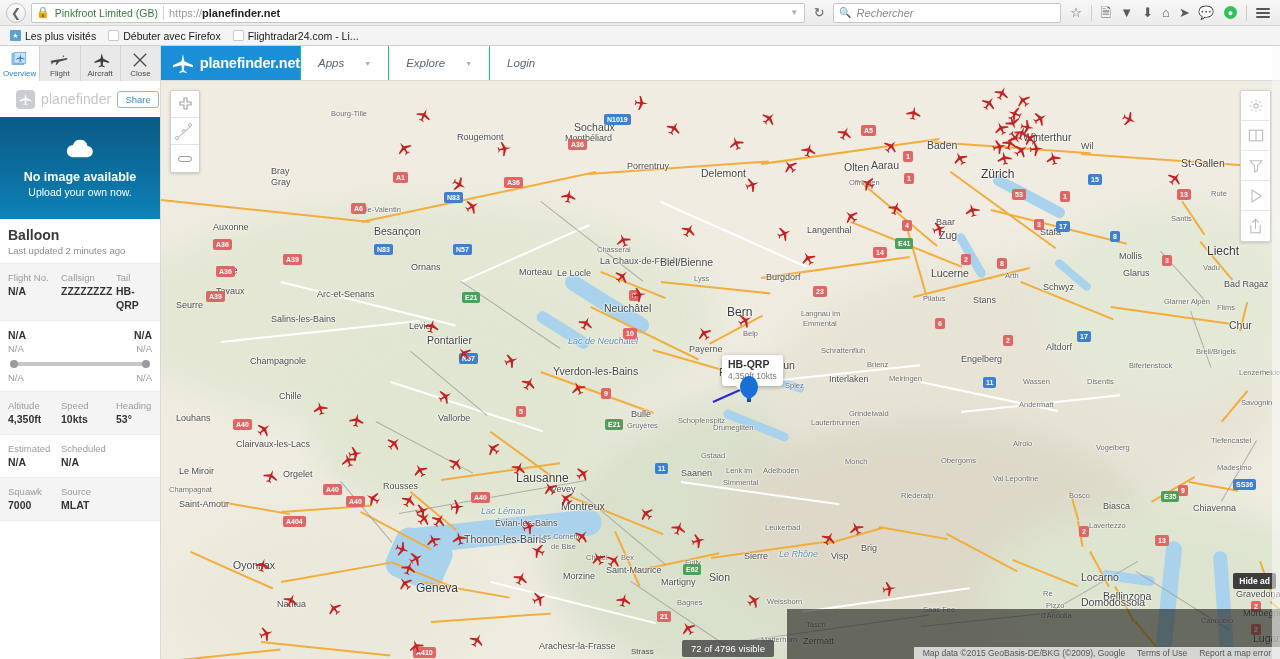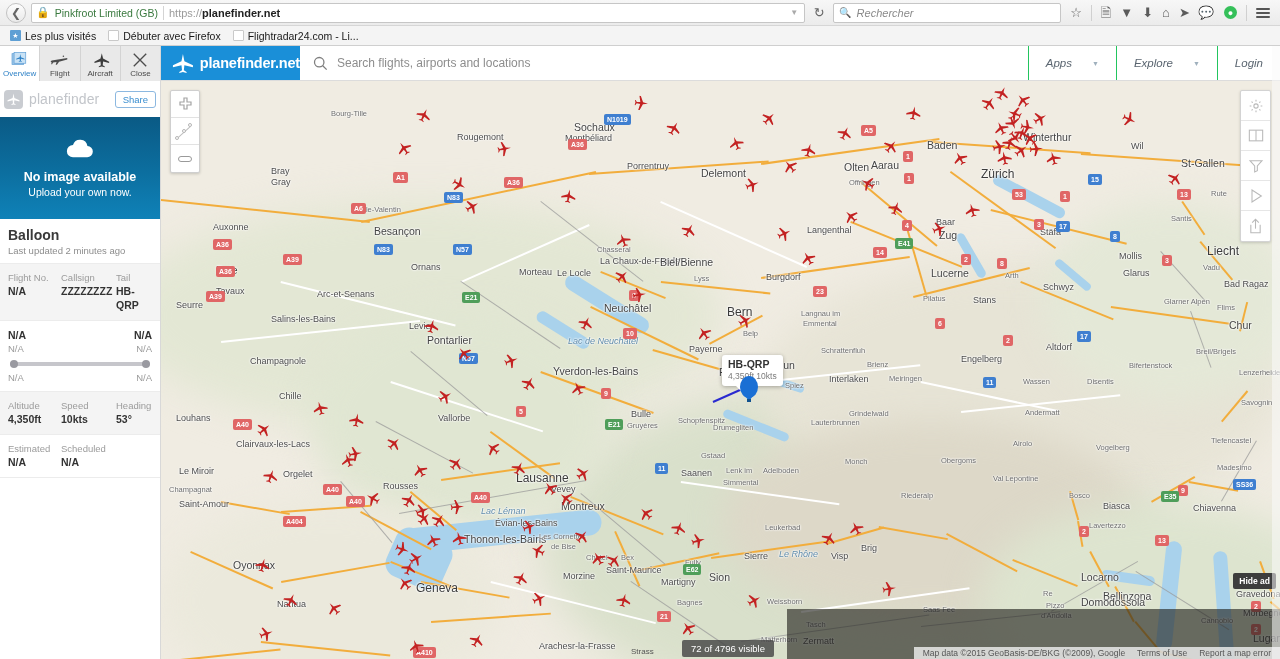--- a/index.html
+++ b/index.html
@@ -89,21 +89,21 @@
   }
   .ptab:last-child { border-right: none; }
   .ptab.active { background: #fff; }
   .ptab .glyph { height: 18px; display: flex; align-items: center; justify-content: center; }
   .ptab .glyph svg { display: block; }
   .ptab .lab { font-size: 8px; color: #4a4a4a; line-height: 10px; }
   .ptab.active .lab { color: #2e81c6; }
 
   .logo-row {
     height: 36px; display: flex; align-items: center;
-    padding: 0 4px; gap: 6px; background: #fff;
+    padding: 0 16px; gap: 6px; background: #fff;
   }
   .logo-mark {
     width: 19px; height: 19px; border-radius: 4px; background: #c9ccd1;
     display: flex; align-items: center; justify-content: center; flex: none;
   }
   .logo-text { font-size: 14px; color: #c2c5ca; letter-spacing: .1px; flex: 1; }
   .share-btn {
     border: 1px solid #8cb8e0; border-radius: 3px; color: #3a8ed0;
     font-size: 9.5px; padding: 2px 7px; background: #fff; flex: none;
   }
@@ -458,21 +458,21 @@
           <div class="mlabel tiny" style="left: 170px; top: 28px;">Bourg-Tille</div>
           <div class="mlabel" style="left: 110px; top: 96px;">Gray</div>
           <div class="mlabel" style="left: 110px; top: 85px;">Bray</div>
           <div class="mlabel" style="left: 466px; top: 80px;">Porrentruy</div>
           <div class="mlabel med" style="left: 540px; top: 86px;">Delemont</div>
           <div class="mlabel med" style="left: 683px; top: 80px;">Olten</div>
           <div class="mlabel tiny" style="left: 688px; top: 97px;">Offringen</div>
           <div class="mlabel med" style="left: 710px; top: 78px;">Aarau</div>
           <div class="mlabel med" style="left: 766px; top: 58px;">Baden</div>
           <div class="mlabel med" style="left: 862px; top: 50px;">Winterthur</div>
-          <div class="mlabel" style="left: 970px; top: 60px;">Wil</div>
+          <div class="mlabel" style="left: 920px; top: 60px;">Wil</div>
           <div class="mlabel med" style="left: 1020px; top: 76px;">St-Gallen</div>
           <div class="mlabel big" style="left: 820px; top: 86px;">Zürich</div>
           <div class="mlabel tiny" style="left: 1050px; top: 108px;">Rute</div>
           <div class="mlabel big" style="left: 1046px; top: 163px;">Liecht</div>
           <div class="mlabel tiny" style="left: 1042px; top: 182px;">Vadu</div>
           <div class="mlabel tiny" style="left: 1010px; top: 133px;">Santis</div>
           <div class="mlabel" style="left: 646px; top: 144px;">Langenthal</div>
           <div class="mlabel" style="left: 879px; top: 146px;">Stäfa</div>
           <div class="mlabel" style="left: 775px; top: 136px;">Baar</div>
           <div class="mlabel med" style="left: 778px; top: 148px;">Zug</div>
@@ -530,21 +530,21 @@
           <div class="mlabel tiny" style="left: 1080px; top: 317px;">Savognin</div>
           <div class="mlabel" style="left: 277px; top: 332px;">Vallorbe</div>
           <div class="mlabel" style="left: 118px; top: 310px;">Chille</div>
           <div class="mlabel" style="left: 15px; top: 332px;">Louhans</div>
           <div class="mlabel" style="left: 470px; top: 328px;">Bulle</div>
           <div class="mlabel tiny" style="left: 517px; top: 335px;">Schopfenspitz</div>
           <div class="mlabel tiny" style="left: 466px; top: 340px;">Gruyères</div>
           <div class="mlabel tiny" style="left: 552px; top: 342px;">Drumegliten</div>
           <div class="mlabel tiny" style="left: 650px; top: 337px;">Lauterbrunnen</div>
           <div class="mlabel tiny" style="left: 688px; top: 328px;">Grindelwald</div>
-          <div class="mlabel tiny" style="left: 858px; top: 327px; margin-left: 6px;">Andermatt</div>
+          <div class="mlabel tiny" style="left: 858px; top: 319px;">Andermatt</div>
           <div class="mlabel tiny" style="left: 852px; top: 358px;">Airolo</div>
           <div class="mlabel" style="left: 75px; top: 358px;">Clairvaux-les-Lacs</div>
           <div class="mlabel" style="left: 18px; top: 385px;">Le Miroir</div>
           <div class="mlabel" style="left: 122px; top: 388px;">Orgelet</div>
           <div class="mlabel big" style="left: 355px; top: 390px;">Lausanne</div>
           <div class="mlabel" style="left: 520px; top: 387px;">Saanen</div>
           <div class="mlabel tiny" style="left: 565px; top: 385px;">Lenk im</div>
           <div class="mlabel tiny" style="left: 562px; top: 397px;">Simmental</div>
           <div class="mlabel tiny" style="left: 602px; top: 385px;">Adelboden</div>
           <div class="mlabel tiny" style="left: 540px; top: 370px;">Gstaad</div>
@@ -1055,27 +1055,20 @@
     </div>
   </div>
 
   <div id="appbar">
     <div class="brand">
       <svg width="22" height="20" viewBox="0 0 24 22">
         <path d="M12 1 L13.6 9 L23 13.4 L23 15.6 L13.6 13.4 L13 19 L16 21 L16 22 L12 21 L8 22 L8 21 L11 19 L10.4 13.4 L1 15.6 L1 13.4 L10.4 9 Z" fill="#fff"></path>
       </svg>
       <span class="brand-text">planefinder.net</span>
     </div>
-    <div class="searchwrap">
-      <svg width="15" height="15" viewBox="0 0 20 20" fill="none" stroke="#7e7e7e" stroke-width="1.7">
-        <circle cx="8.3" cy="8.3" r="6.3"></circle>
-          <path d="M13 13l5.2 5.2"></path>
-      </svg>
-      <span class="ph">Search flights, airports and locations</span>
-    </div>
     <div class="appbar-links">
       <div class="ablink">
         <span>Apps</span>
         <span class="caret">▼</span>
       </div>
       <div class="ablink">
         <span>Explore</span>
         <span class="caret">▼</span>
       </div>
       <div class="ablink">
@@ -1233,18 +1226,36 @@
       <div class="cols">
         <div class="c1">
             <div class="col-v">N/A</div>
           </div>
         <div class="c3">
             <div class="col-v">N/A</div>
           </div>
       </div>
     </div>
 
+    <div class="row alt">
+      <div class="cols">
+        <div class="c1">
+            <div class="col-h">Squawk</div>
+          </div>
+        <div class="c3">
+            <div class="col-h">Source</div>
+          </div>
+      </div>
+      <div class="cols">
+        <div class="c1">
+            <div class="col-v">7000</div>
+          </div>
+        <div class="c3">
+            <div class="col-v">MLAT</div>
+          </div>
+      </div>
+    </div>
 
     <div style="flex:1;border-top:1px solid #ececec;background:#fff;"></div>
   </div>
 
   <div class="scrollbar-v"></div>
 </div>
 
 </body></html>

